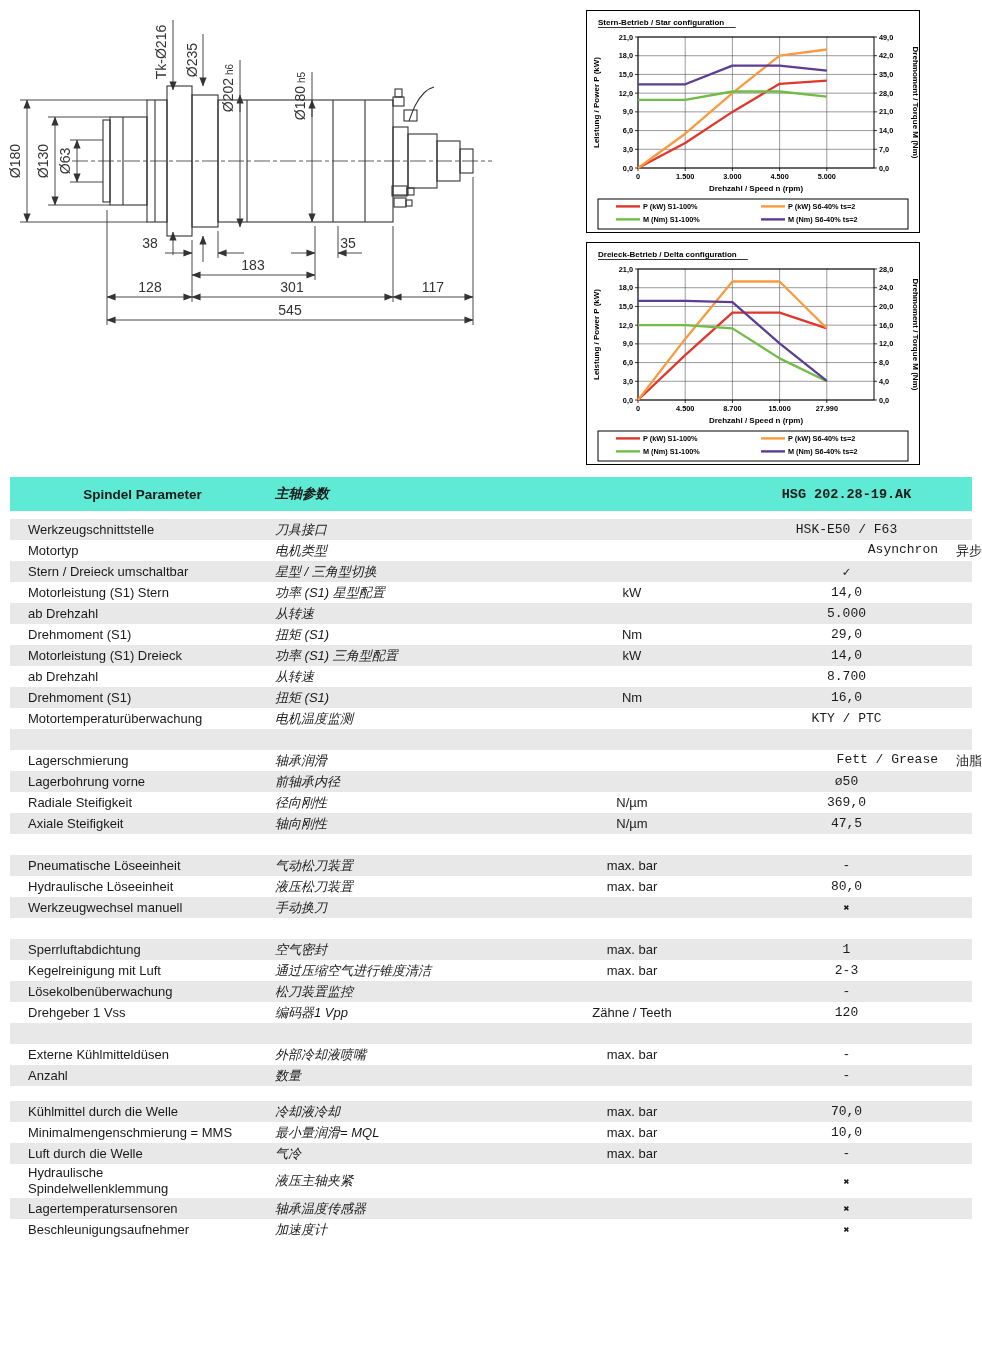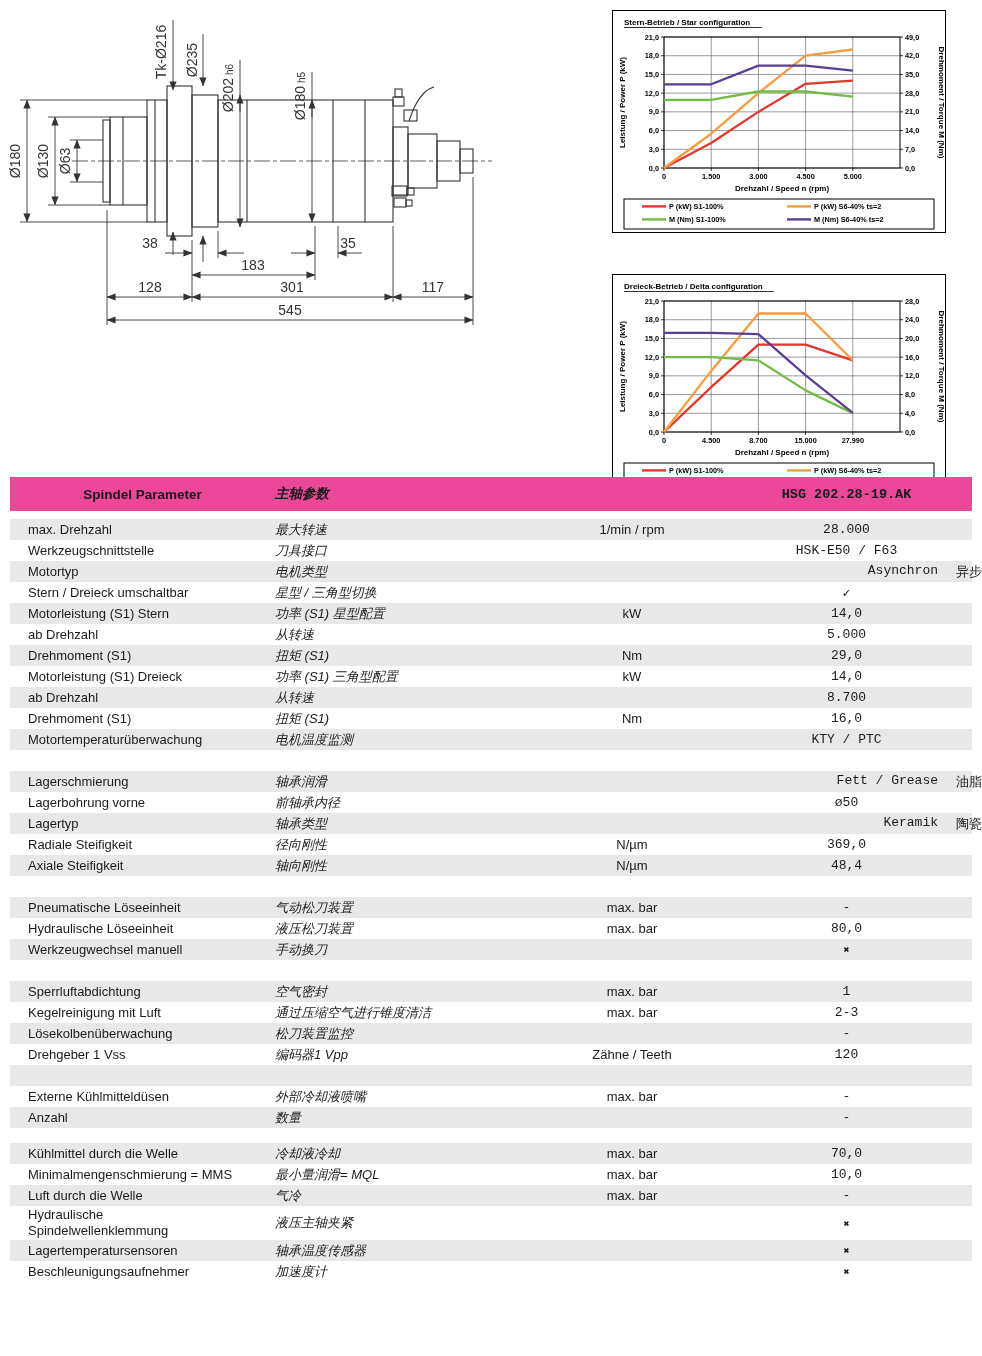--- a/index.html
+++ b/index.html
@@ -4,27 +4,27 @@
 <style>
   html,body{margin:0;padding:0;background:#fff;}
   .page{position:relative;width:982px;height:1356px;background:#fff;overflow:hidden;
         font-family:"Liberation Sans",sans-serif;color:#1a1a1a;}
   
   #drawing{position:absolute;left:0;top:0;}
   #drawing text{font-family:"Liberation Sans",sans-serif;font-size:14px;fill:#333;}
   .dim line,.dim path{stroke:#333;stroke-width:0.9;fill:none;}
   .body rect,.body line,.body path{stroke:#333;stroke-width:1.1;fill:none;}
   
-  .chart{position:absolute;left:612px;width:334px;height:178px;}
-  #chart-star{top:10px;} #chart-delta{top:242px;margin-top:32px;}
+  .chart{position:absolute;left:586px;width:334px;height:178px;}
+  #chart-star{top:10px;} #chart-delta{top:242px;}
   .chart svg{display:block;}
   .chart text{font-family:"Liberation Sans",sans-serif;font-weight:bold;fill:#000;}
   
   .spec{position:absolute;left:10px;top:477px;width:962px;}
-  .thead{height:34px;background:#ec4899;display:flex;align-items:center;
+  .thead{height:34px;background:#5eead4;display:flex;align-items:center;
          font-weight:bold;font-size:13.5px;}
   .tbody{margin-top:8px;}
   .trow{display:flex;align-items:center;min-height:21px;font-size:13px;}
   .trow:nth-child(odd){background:#e8e8e8;}
   .trow.spacer{min-height:21px;} .trow.spacer.small{min-height:15px;}
   .trow.tall{min-height:34px;border-radius:15px;}
   .c1{flex:0 0 265px;padding-left:18px;box-sizing:border-box;}
   .c2{flex:0 0 230px;font-style:italic;}
   .c3{flex:0 0 240px;text-align:center;padding-left:14px;box-sizing:border-box;}
   .c4{flex:1;text-align:center;padding-right:24px;box-sizing:border-box;font-family:Liberation Mono, monospace;}
@@ -296,26 +296,20 @@
 
   <div class="spec">
     <div class="thead">
       <div class="c1">Spindel Parameter</div>
       <div class="c2">主轴参数</div>
       <div class="c3"></div>
       <div class="c4">HSG 202.28-19.AK</div>
     </div>
     <div class="tbody">
         <div class="trow">
-          <div class="c1"><span>max. Drehzahl</span></div>
-          <div class="c2">最大转速</div>
-          <div class="c3">1/min / rpm</div>
-          <div class="c4"><span class="">28.000</span></div>
-        </div>
-        <div class="trow">
           <div class="c1"><span>Werkzeugschnittstelle</span></div>
           <div class="c2">刀具接口</div>
           <div class="c3"></div>
           <div class="c4"><span class="">HSK-E50 / F63</span></div>
         </div>
         <div class="trow">
           <div class="c1"><span>Motortyp</span></div>
           <div class="c2">电机类型</div>
           <div class="c3"></div>
           <div class="c4">
@@ -385,41 +379,30 @@
             </div>
           </div>
         </div>
         <div class="trow">
           <div class="c1"><span>Lagerbohrung vorne</span></div>
           <div class="c2">前轴承内径</div>
           <div class="c3"></div>
           <div class="c4"><span class="">ø50</span></div>
         </div>
         <div class="trow">
-          <div class="c1"><span>Lagertyp</span></div>
-          <div class="c2">轴承类型</div>
-          <div class="c3"></div>
-          <div class="c4">
-            <div class="vgroup">
-              <span>Keramik</span>
-              <span>陶瓷</span>
-            </div>
-          </div>
-        </div>
-        <div class="trow">
           <div class="c1"><span>Radiale Steifigkeit</span></div>
           <div class="c2">径向刚性</div>
           <div class="c3">N/µm</div>
           <div class="c4"><span class="">369,0</span></div>
         </div>
         <div class="trow">
           <div class="c1"><span>Axiale Steifigkeit</span></div>
           <div class="c2">轴向刚性</div>
           <div class="c3">N/µm</div>
-          <div class="c4"><span class="">48,4</span></div>
+          <div class="c4"><span class="">47,5</span></div>
         </div>
         <div class="trow spacer"></div>
         <div class="trow">
           <div class="c1"><span>Pneumatische Löseeinheit</span></div>
           <div class="c2">气动松刀装置</div>
           <div class="c3">max. bar</div>
           <div class="c4"><span class="">-</span></div>
         </div>
         <div class="trow">
           <div class="c1"><span>Hydraulische Löseeinheit</span></div>

